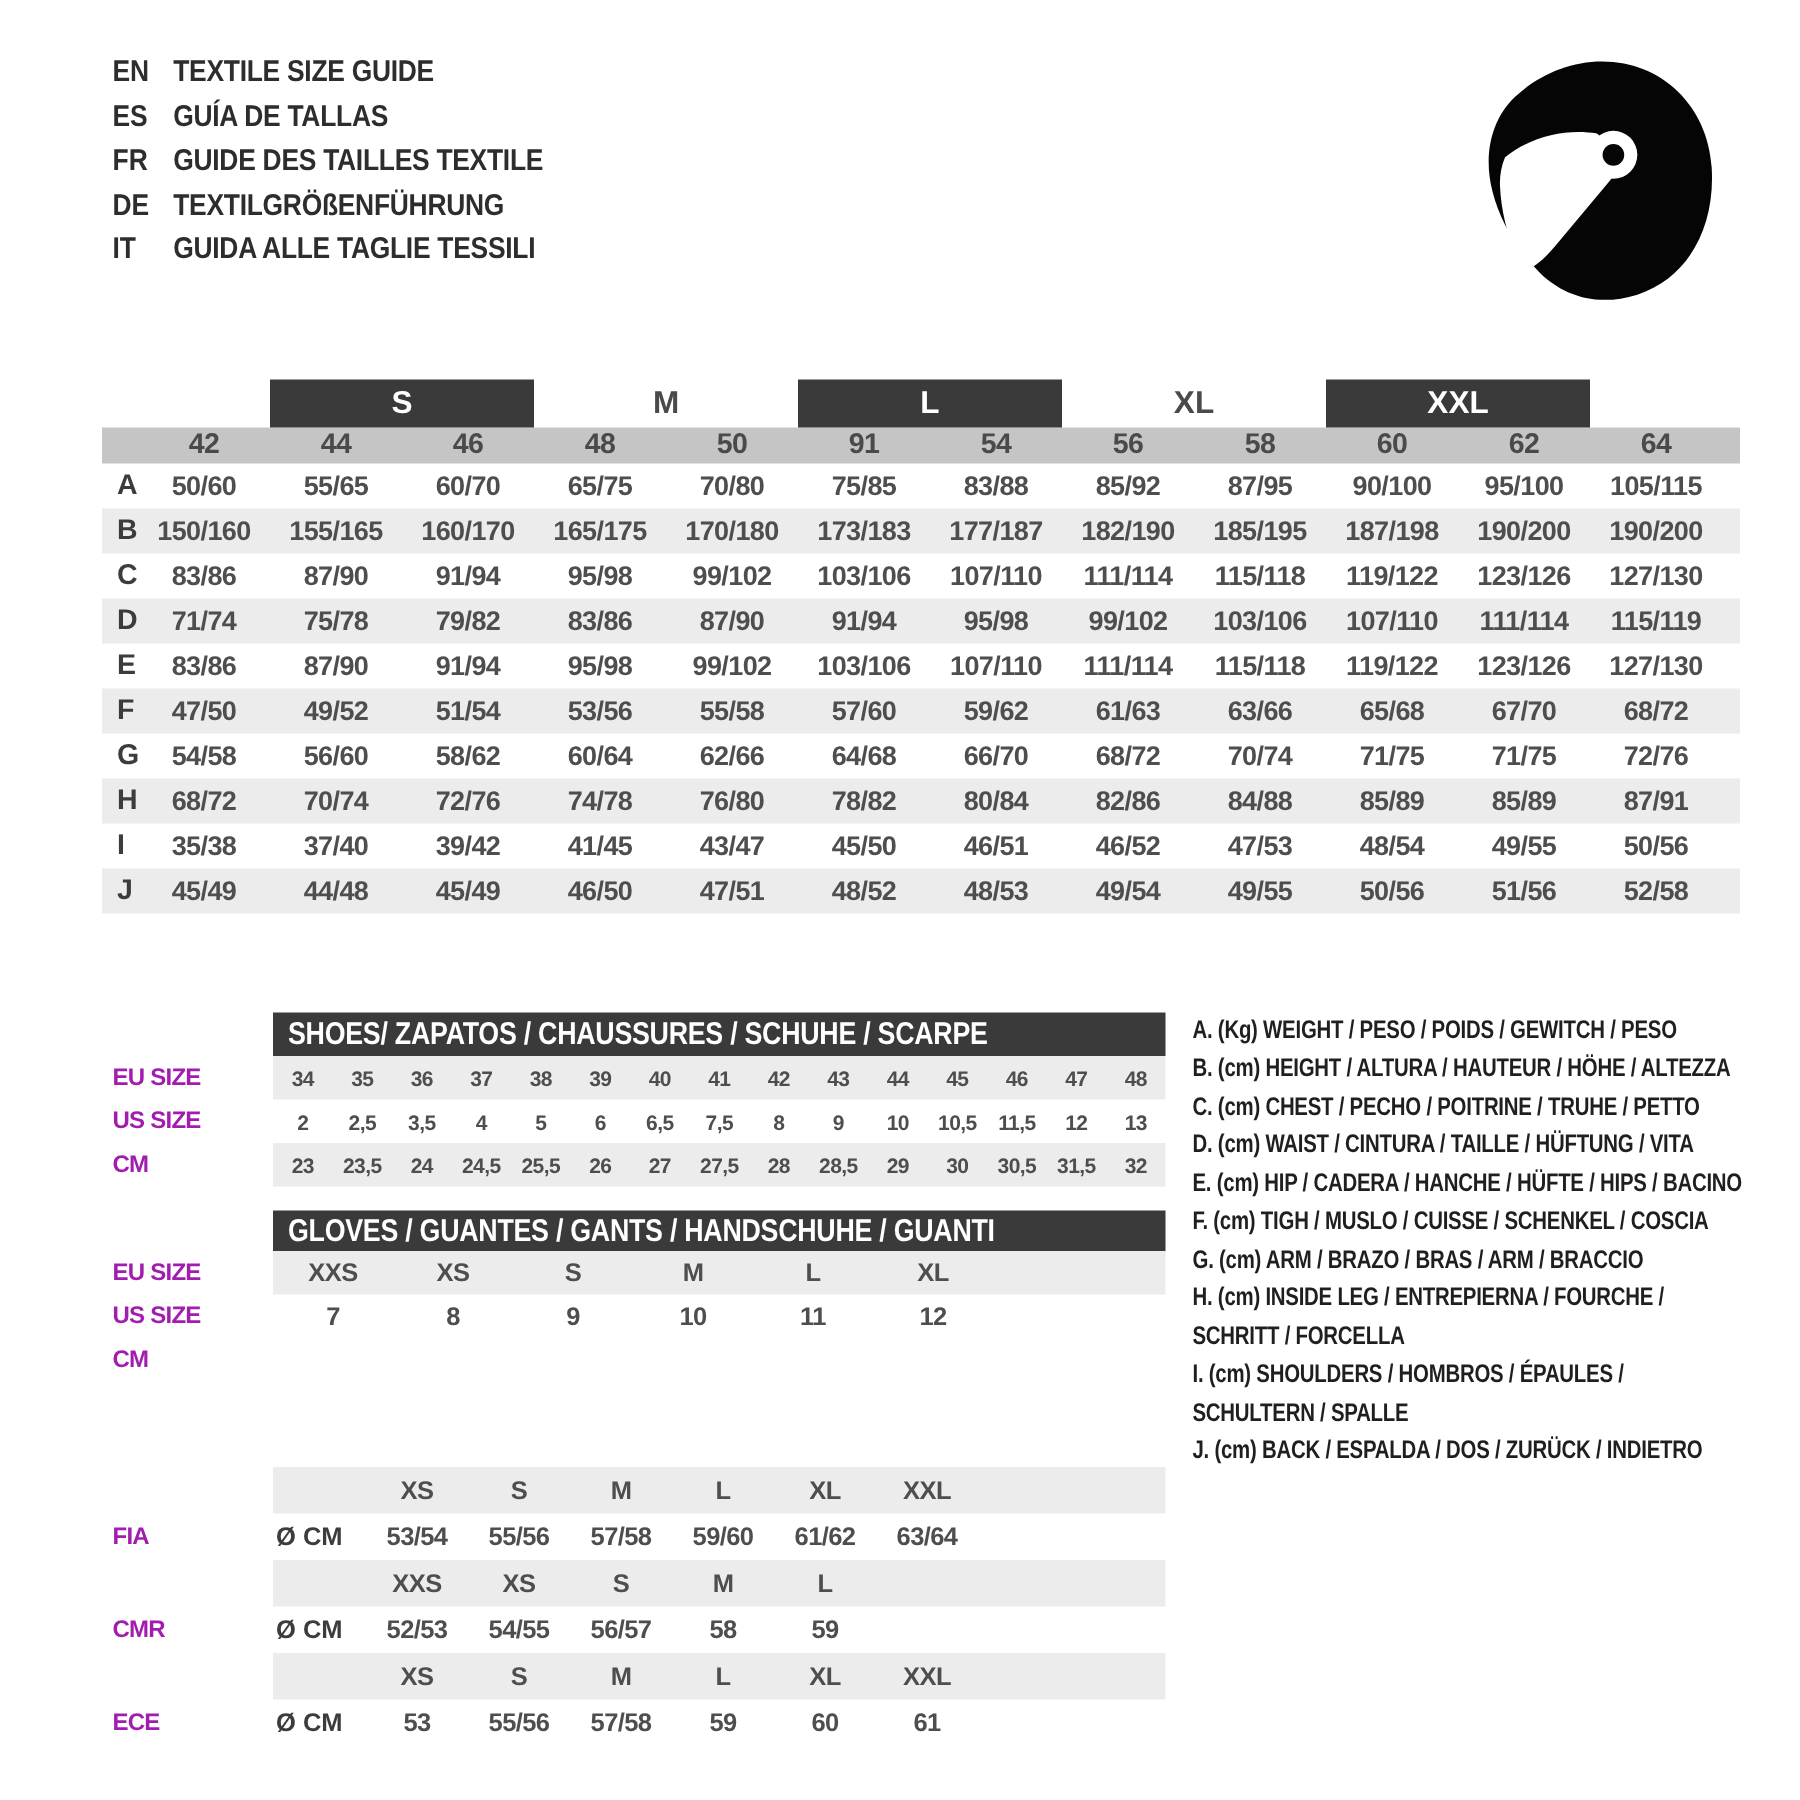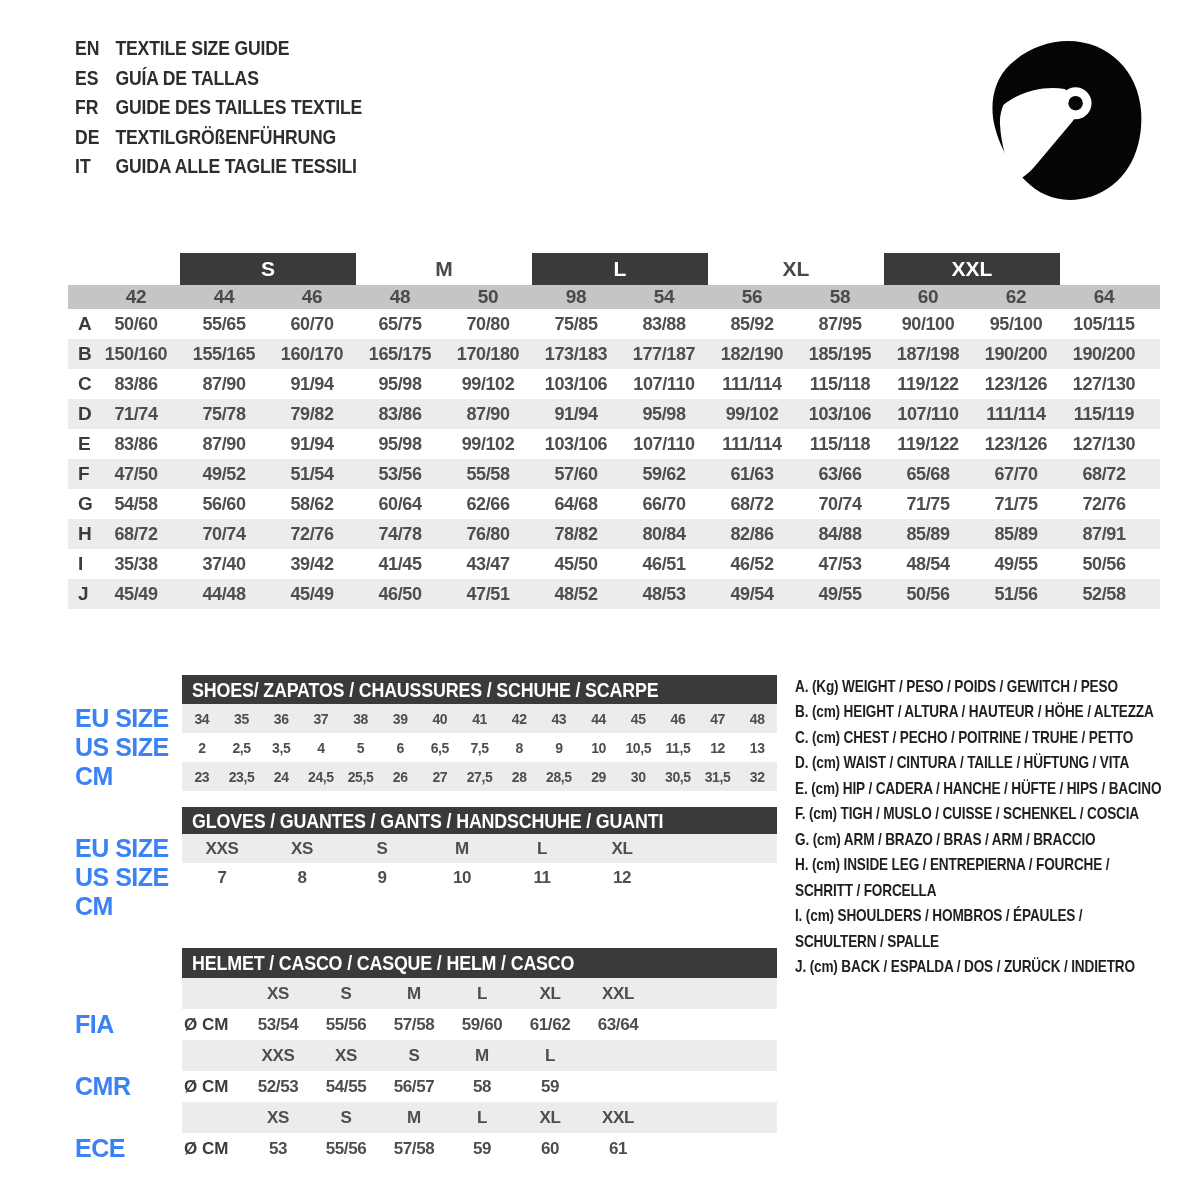--- a/index.html
+++ b/index.html
@@ -37,21 +37,21 @@
   
   .subtable { position:absolute; left:68px; width:709px; }
   .sub-bar-row { display:flex; align-items:stretch; }
   .sub-spacer { width:114px; }
   .sub-bar { width:595px; background:#3a3a3a; color:#fff; display:flex; align-items:center;
              padding-left:10px; overflow:hidden; }
   .sub-bar span { display:inline-block; font-weight:bold; font-size:21px; white-space:nowrap;
                   transform:scaleX(0.85); transform-origin:0 50%; letter-spacing:-0.2px; }
   .sub-row { display:flex; }
   .sub-label { width:114px; display:flex; align-items:center; padding-left:7px;
-               font-weight:bold; font-size:25px; color:#3b82f6; letter-spacing:-0.5px; }
+               font-weight:bold; font-size:16px; color:#a21caf; letter-spacing:-0.5px; }
   .sub-cells { width:595px; display:flex; align-items:center; }
   .scell { flex:1; text-align:center; font-weight:bold; font-size:14px;
            letter-spacing:-0.4px; color:#4e4e4e; }
   .gcell { width:80px; text-align:center; font-weight:bold; font-size:17px;
            letter-spacing:-0.4px; color:#4e4e4e; }
   .hunit { width:62px; font-weight:bold; font-size:17px; color:#3c3c3c; padding-left:2px; }
   .hcell { width:68px; text-align:center; font-weight:bold; font-size:17px;
            letter-spacing:-0.4px; color:#4e4e4e; }
 
   .shoes { top:675px; }
@@ -119,21 +119,21 @@
       <div class="grp-spacer"></div>
       <div class="grp dark">S</div>
       <div class="grp">M</div>
       <div class="grp dark">L</div>
       <div class="grp">XL</div>
       <div class="grp dark">XXL</div>
     </div>
 
     <div class="numstrip">
       <div class="mlabel"></div>
-      <div class="rep"><div class="mcell">42</div><div class="mcell">44</div><div class="mcell">46</div><div class="mcell">48</div><div class="mcell">50</div><div class="mcell">98</div><div class="mcell">54</div><div class="mcell">56</div><div class="mcell">58</div><div class="mcell">60</div><div class="mcell">62</div><div class="mcell">64</div></div>
+      <div class="rep"><div class="mcell">42</div><div class="mcell">44</div><div class="mcell">46</div><div class="mcell">48</div><div class="mcell">50</div><div class="mcell">91</div><div class="mcell">54</div><div class="mcell">56</div><div class="mcell">58</div><div class="mcell">60</div><div class="mcell">62</div><div class="mcell">64</div></div>
     </div>
 
     <div class="rep"><div class="mrow">
         <div class="mlabel">A</div>
         <div class="rep"><div class="mcell">50/60</div><div class="mcell">55/65</div><div class="mcell">60/70</div><div class="mcell">65/75</div><div class="mcell">70/80</div><div class="mcell">75/85</div><div class="mcell">83/88</div><div class="mcell">85/92</div><div class="mcell">87/95</div><div class="mcell">90/100</div><div class="mcell">95/100</div><div class="mcell">105/115</div></div>
       </div><div class="mrow">
         <div class="mlabel">B</div>
         <div class="rep"><div class="mcell">150/160</div><div class="mcell">155/165</div><div class="mcell">160/170</div><div class="mcell">165/175</div><div class="mcell">170/180</div><div class="mcell">173/183</div><div class="mcell">177/187</div><div class="mcell">182/190</div><div class="mcell">185/195</div><div class="mcell">187/198</div><div class="mcell">190/200</div><div class="mcell">190/200</div></div>
       </div><div class="mrow">
         <div class="mlabel">C</div>
@@ -205,23 +205,20 @@
           <div class="rep"><div class="gcell">7</div><div class="gcell">8</div><div class="gcell">9</div><div class="gcell">10</div><div class="gcell">11</div><div class="gcell">12</div></div>
         </div>
       </div><div class="sub-row">
         <div class="sub-label">CM</div>
       </div></div>
   </div>
 
   <div class="subtable helmet-table">
     <div class="sub-bar-row">
       <div class="sub-spacer"></div>
-      <div class="sub-bar">
-        <span>HELMET / CASCO / CASQUE / HELM / CASCO</span>
-      </div>
     </div>
     <div class="rep"><div class="helm-group">
         <div class="sub-row">
           <div class="sub-label"></div>
           <div class="sub-cells">
             <div class="hunit"></div>
             <div class="rep"><div class="hcell">XS</div><div class="hcell">S</div><div class="hcell">M</div><div class="hcell">L</div><div class="hcell">XL</div><div class="hcell">XXL</div></div>
           </div>
         </div>
         <div class="sub-row">

